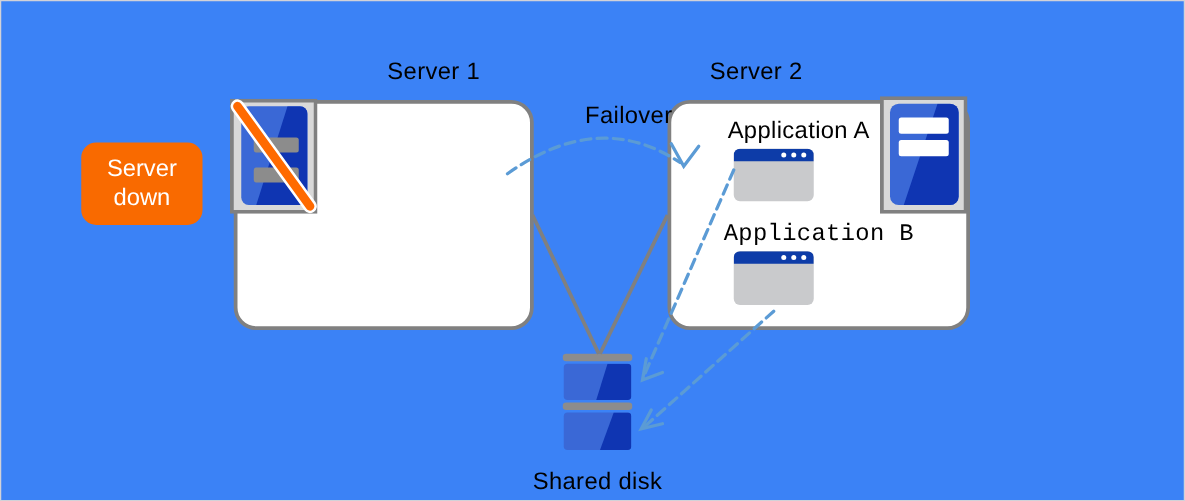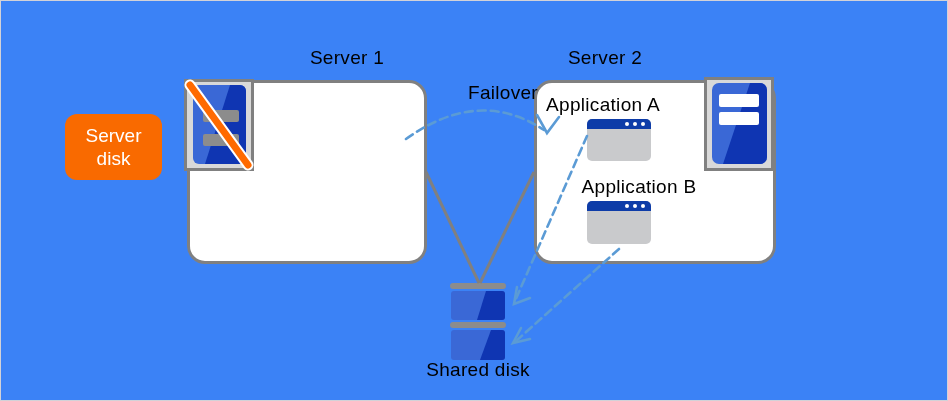--- a/index.html
+++ b/index.html
@@ -41,21 +41,21 @@
 
   <div class="server-box" style="left:186px;top:79px;width:240px;height:184px;"></div>
   <div class="server-box" style="left:533px;top:79px;width:242px;height:184px;"></div>
 
   <div class="label" style="left:346px;top:46px;">Server 1</div>
   <div class="label" style="left:604px;top:46px;">Server 2</div>
   <div class="label" style="left:502px;top:81px;">Failover</div>
 
   <div class="badge">
     <span>Server</span>
-    <span>disk</span>
+    <span>down</span>
   </div>
 
   <div class="icon-abs" style="left:183px;top:78px;">
     <svg width="70" height="92" viewBox="0 0 70 92">
       <defs>
           <clipPath id="srv1clip">
             <rect x="9" y="6" width="53" height="79" rx="6"></rect>
           </clipPath>
         </defs>
       <rect x="1.5" y="1.5" width="67" height="89" fill="#D9D9D9" stroke="#808080" stroke-width="3"></rect>
@@ -76,30 +76,30 @@
           </clipPath>
         </defs>
       <rect x="1.5" y="1.5" width="67" height="91" fill="#D9D9D9" stroke="#808080" stroke-width="3"></rect>
       <rect x="8" y="6" width="55" height="81" rx="7" fill="#3A68D6"></rect>
       <polygon points="46,6 63,6 63,87 19,87" fill="#0F35B2" clip-path="url(#srv2clip)"></polygon>
       <rect x="15" y="17" width="40" height="13" rx="2" fill="#FFFFFF"></rect>
       <rect x="15" y="35" width="40" height="13" rx="2" fill="#FFFFFF"></rect>
     </svg>
   </div>
 
-  <div class="label" style="left:602px;top:93px;">Application A</div>
+  <div class="label" style="left:638px;top:93px;">Application A</div>
   <div class="appwin" style="left:586px;top:118px;height:42px;">
     <div class="bar">
       <span class="dot d1"></span>
       <span class="dot d2"></span>
       <span class="dot d3"></span>
     </div>
   </div>
 
-  <div class="label" style="left:638px;top:175px;">Application B</div>
+  <div class="label" style="left:654px;top:175px;font-family:Liberation Mono, monospace;">Application B</div>
   <div class="appwin" style="left:586px;top:200px;height:43px;">
     <div class="bar">
       <span class="dot d1"></span>
       <span class="dot d2"></span>
       <span class="dot d3"></span>
     </div>
   </div>
 
   <div class="icon-abs" style="left:449px;top:280px;">
     <svg width="56" height="80" viewBox="0 0 56 80">
@@ -113,21 +113,21 @@
       </defs>
       <rect x="0" y="2" width="56" height="6" rx="3" fill="#8C8C8C"></rect>
       <rect x="1" y="10" width="54" height="29" rx="3" fill="#3A68D6"></rect>
       <polygon points="36,10 55,10 55,39 27,39" fill="#0F35B2" clip-path="url(#dsk1)"></polygon>
       <rect x="0" y="41" width="56" height="6" rx="3" fill="#8C8C8C"></rect>
       <rect x="1" y="49" width="54" height="30" rx="3" fill="#3A68D6"></rect>
       <polygon points="41,49 55,49 55,79 30,79" fill="#0F35B2" clip-path="url(#dsk2)"></polygon>
     </svg>
   </div>
 
-  <div class="label" style="left:477px;top:358px;">Shared disk</div>
+  <div class="label" style="left:477px;top:374px;">Shared disk</div>
 
   <svg class="overlay" width="948" height="401" viewBox="0 0 948 401">
 
     <g stroke="#808080" stroke-width="3" fill="none">
       <path d="M425 171 L478 282"></path>
       <path d="M533 171 L479 282"></path>
     </g>
 
     <g stroke="#5B9BD5" stroke-width="2.6" fill="none" stroke-linecap="round">
       <path d="M405 138 Q478 86 543 129" stroke-dasharray="8 5"></path>

